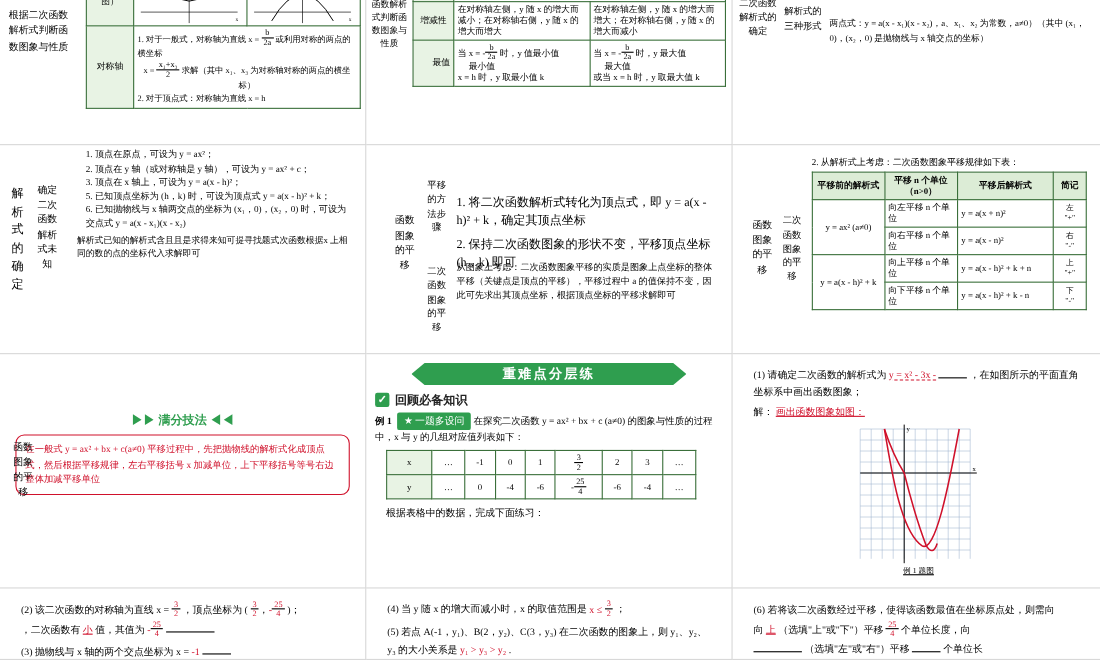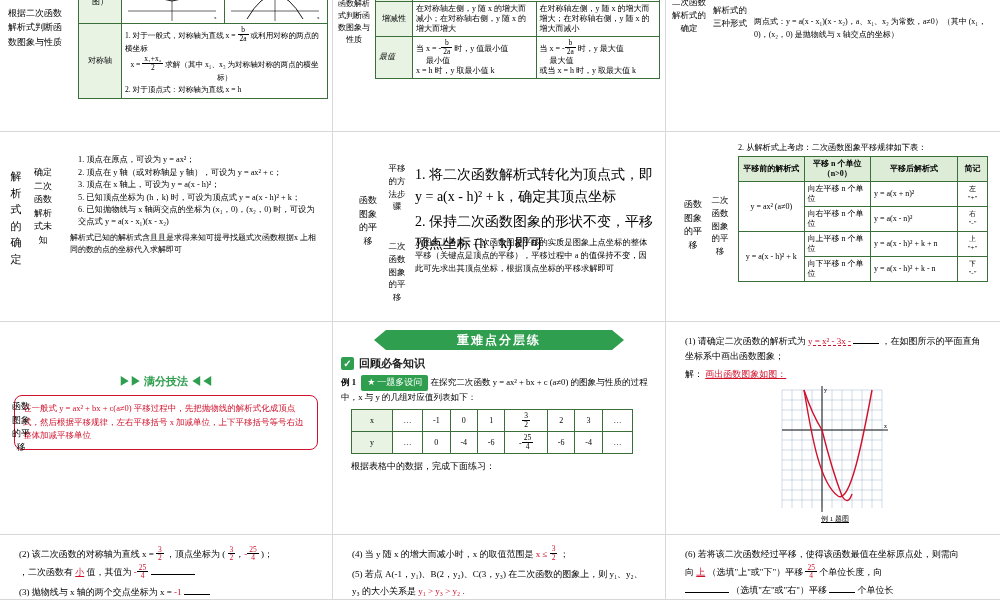--- a/index.html
+++ b/index.html
@@ -165,21 +165,21 @@
           ,
           
         </td>
       </tr>
       <tr>
         <td class="gh" style="text-align:center;">增减性</td>
         <td style="width:125px;">在对称轴左侧，y 随 x 的增大而减小；在对称轴右侧，y 随 x 的增大而增大</td>
         <td style="width:125px;">在对称轴左侧，y 随 x 的增大而增大；在对称轴右侧，y 随 x 的增大而减小</td>
       </tr>
       <tr>
-        <td class="gh" style="text-align:left;font-style:italic;">最值</td>
+        <td class="gh" style="text-align:right;">最值</td>
         <td>
           当 x = -<span class="frac"><span class="n">b</span><span class="d">2a</span></span> 时，y 值最小值<br>
           <span style="margin-left:10px;">最小值<br>x = h 时，y 取最小值 k</span>
         </td>
         <td>
           当 x = -<span class="frac"><span class="n">b</span><span class="d">2a</span></span> 时，y 最大值<br>
           <span style="margin-left:10px;">最大值<br>或当 x = h 时，y 取最大值 k</span>
         </td>
       </tr>
     </tbody>
@@ -191,36 +191,36 @@
     <div style="position:absolute;left:46px;top:4px;width:36px;text-align:center;font-size:8.5px;line-height:1.5;">解析式的三种形式</div>
     <div style="position:absolute;left:88px;top:-10px;width:240px;font-size:8px;line-height:1.55;">
       <div>顶点式：y = a(x - h)² + k，其中顶点坐标为 (h, k)</div>
       <div style="margin-top:14px;">两点式：y = a(x - x₁)(x - x₂)，a、x₁、x₂ 为常数，a≠0）（其中 (x₁，0)，(x₂，0) 是抛物线与 x 轴交点的坐标）</div>
     </div>
   </div>
 
   <div class="cell">
     <div style="position:absolute;left:8px;top:36px;width:16px;text-align:center;font-size:11px;line-height:1.5;">解析式的确定</div>
     <div style="position:absolute;left:34px;top:34px;width:18px;text-align:center;font-size:9px;line-height:1.5;">确定二次函数解析式未知</div>
-    <div style="position:absolute;left:62px;top:19px;width:262px;">
+    <div style="position:absolute;left:62px;top:0;width:262px;">
       <ul class="lst">
         <li>1. 顶点在原点，可设为 y = ax²；</li>
         <li>2. 顶点在 y 轴（或对称轴是 y 轴），可设为 y = ax² + c；</li>
         <li>3. 顶点在 x 轴上，可设为 y = a(x - h)²；</li>
         <li>5. 已知顶点坐标为 (h，k) 时，可设为顶点式 y = a(x - h)² + k；</li>
         <li>6. 已知抛物线与 x 轴两交点的坐标为 (x₁，0)，(x₂，0) 时，可设为交点式   y = a(x - x₁)(x - x₂)</li>
       </ul>
       <div style="margin:4px 8px;font-size:8px;line-height:1.5;">解析式已知的解析式含且且是求得来知可提寻找题式次函数根据x 上相同的数的点的坐标代入求解即可</div>
     </div>
   </div>
 
   <div class="cell">
     <div style="position:absolute;left:26px;top:62px;width:18px;text-align:center;font-size:9px;line-height:1.5;">函数图象的平移</div>
     <div style="position:absolute;left:54px;top:30px;width:20px;text-align:center;font-size:8.5px;line-height:1.5;">平移的方法步骤</div>
-    <div style="position:absolute;left:82px;top:32px;width:240px;font-size:14px;line-height:1.55;">
+    <div style="position:absolute;left:82px;top:44px;width:240px;font-size:11px;line-height:1.55;">
       <div>1. 将二次函数解析式转化为顶点式，即 y = a(x - h)² + k，确定其顶点坐标</div>
       <div style="margin-top:4px;">2. 保持二次函数图象的形状不变，平移顶点坐标 (h，k) 即可</div>
     </div>
     <div style="position:absolute;left:54px;top:108px;width:20px;text-align:center;font-size:8.5px;line-height:1.5;">二次函数图象的平移</div>
     <div style="position:absolute;left:82px;top:105px;width:240px;font-size:8.3px;line-height:1.55;">从图象上考虑：二次函数图象平移的实质是图象上点坐标的整体平移（关键点是顶点的平移），平移过程中 a 的值保持不变，因此可先求出其顶点坐标，根据顶点坐标的平移求解即可</div>
   </div>
 
   <div class="cell nb">
     <div style="position:absolute;left:18px;top:66px;width:18px;text-align:center;font-size:9px;line-height:1.5;">函数图象的平移</div>
     <div style="position:absolute;left:44px;top:62px;width:20px;text-align:center;font-size:8.5px;line-height:1.5;">二次函数图象的平移</div>

